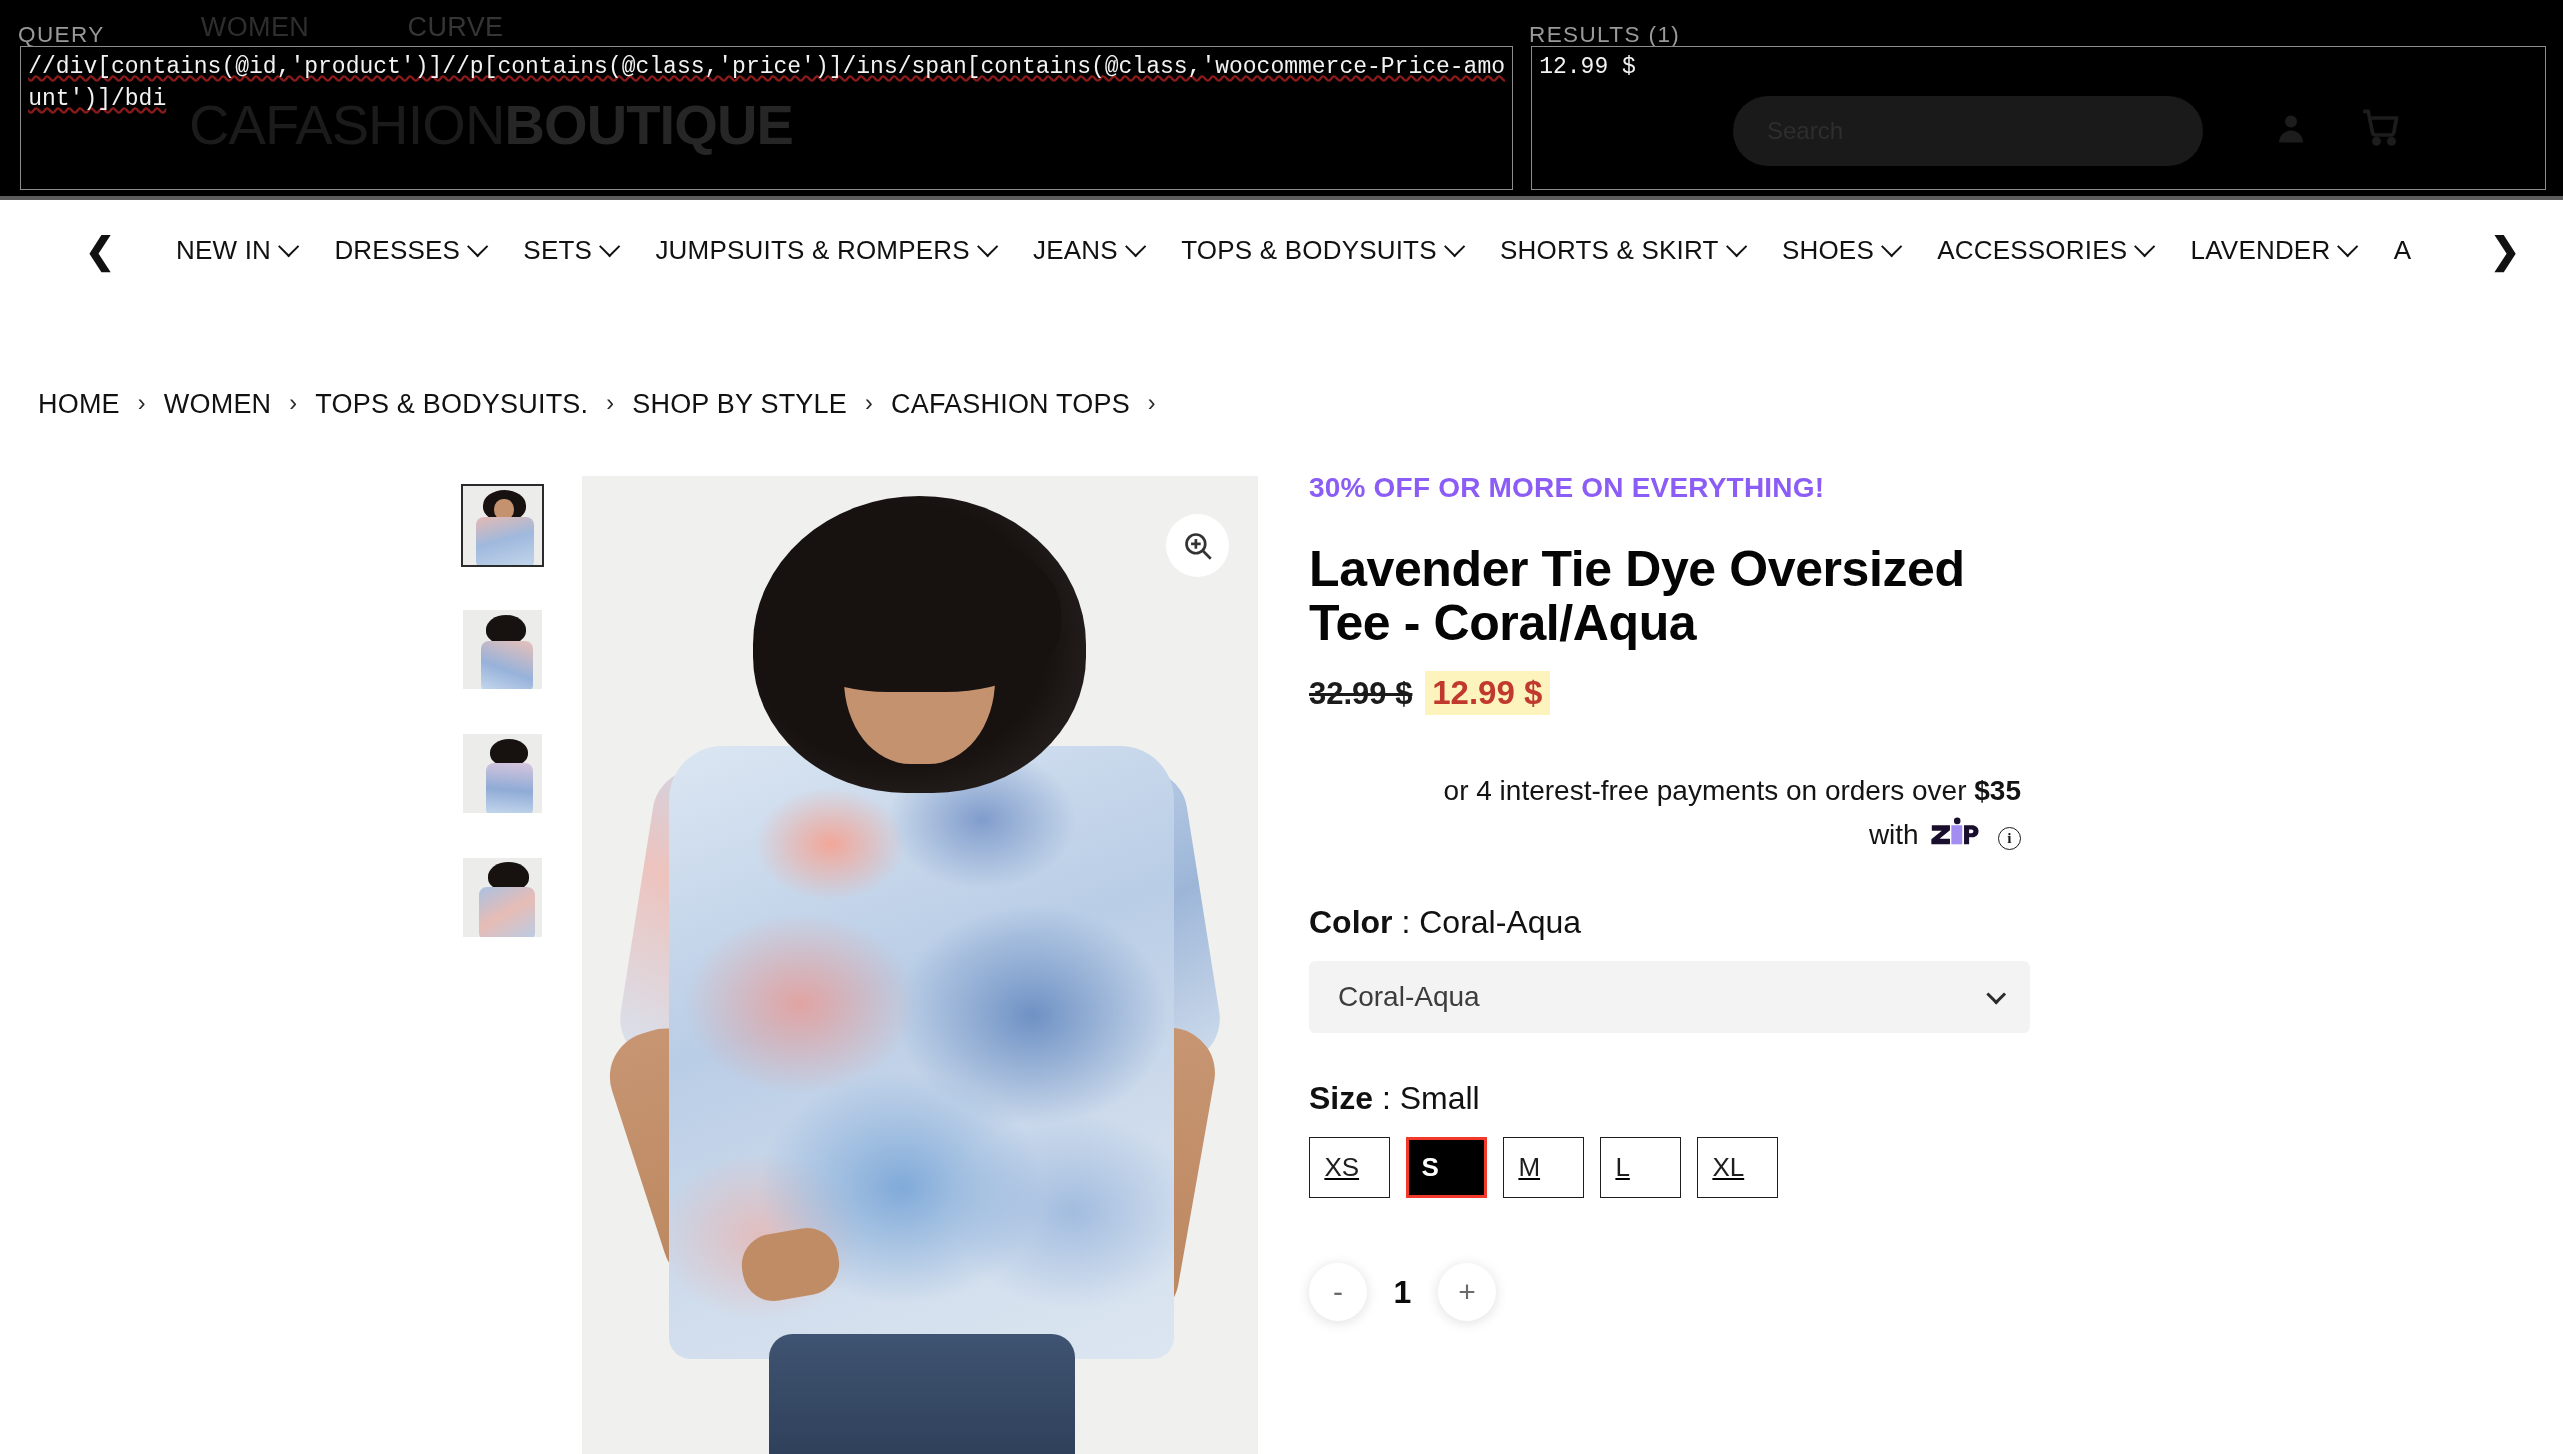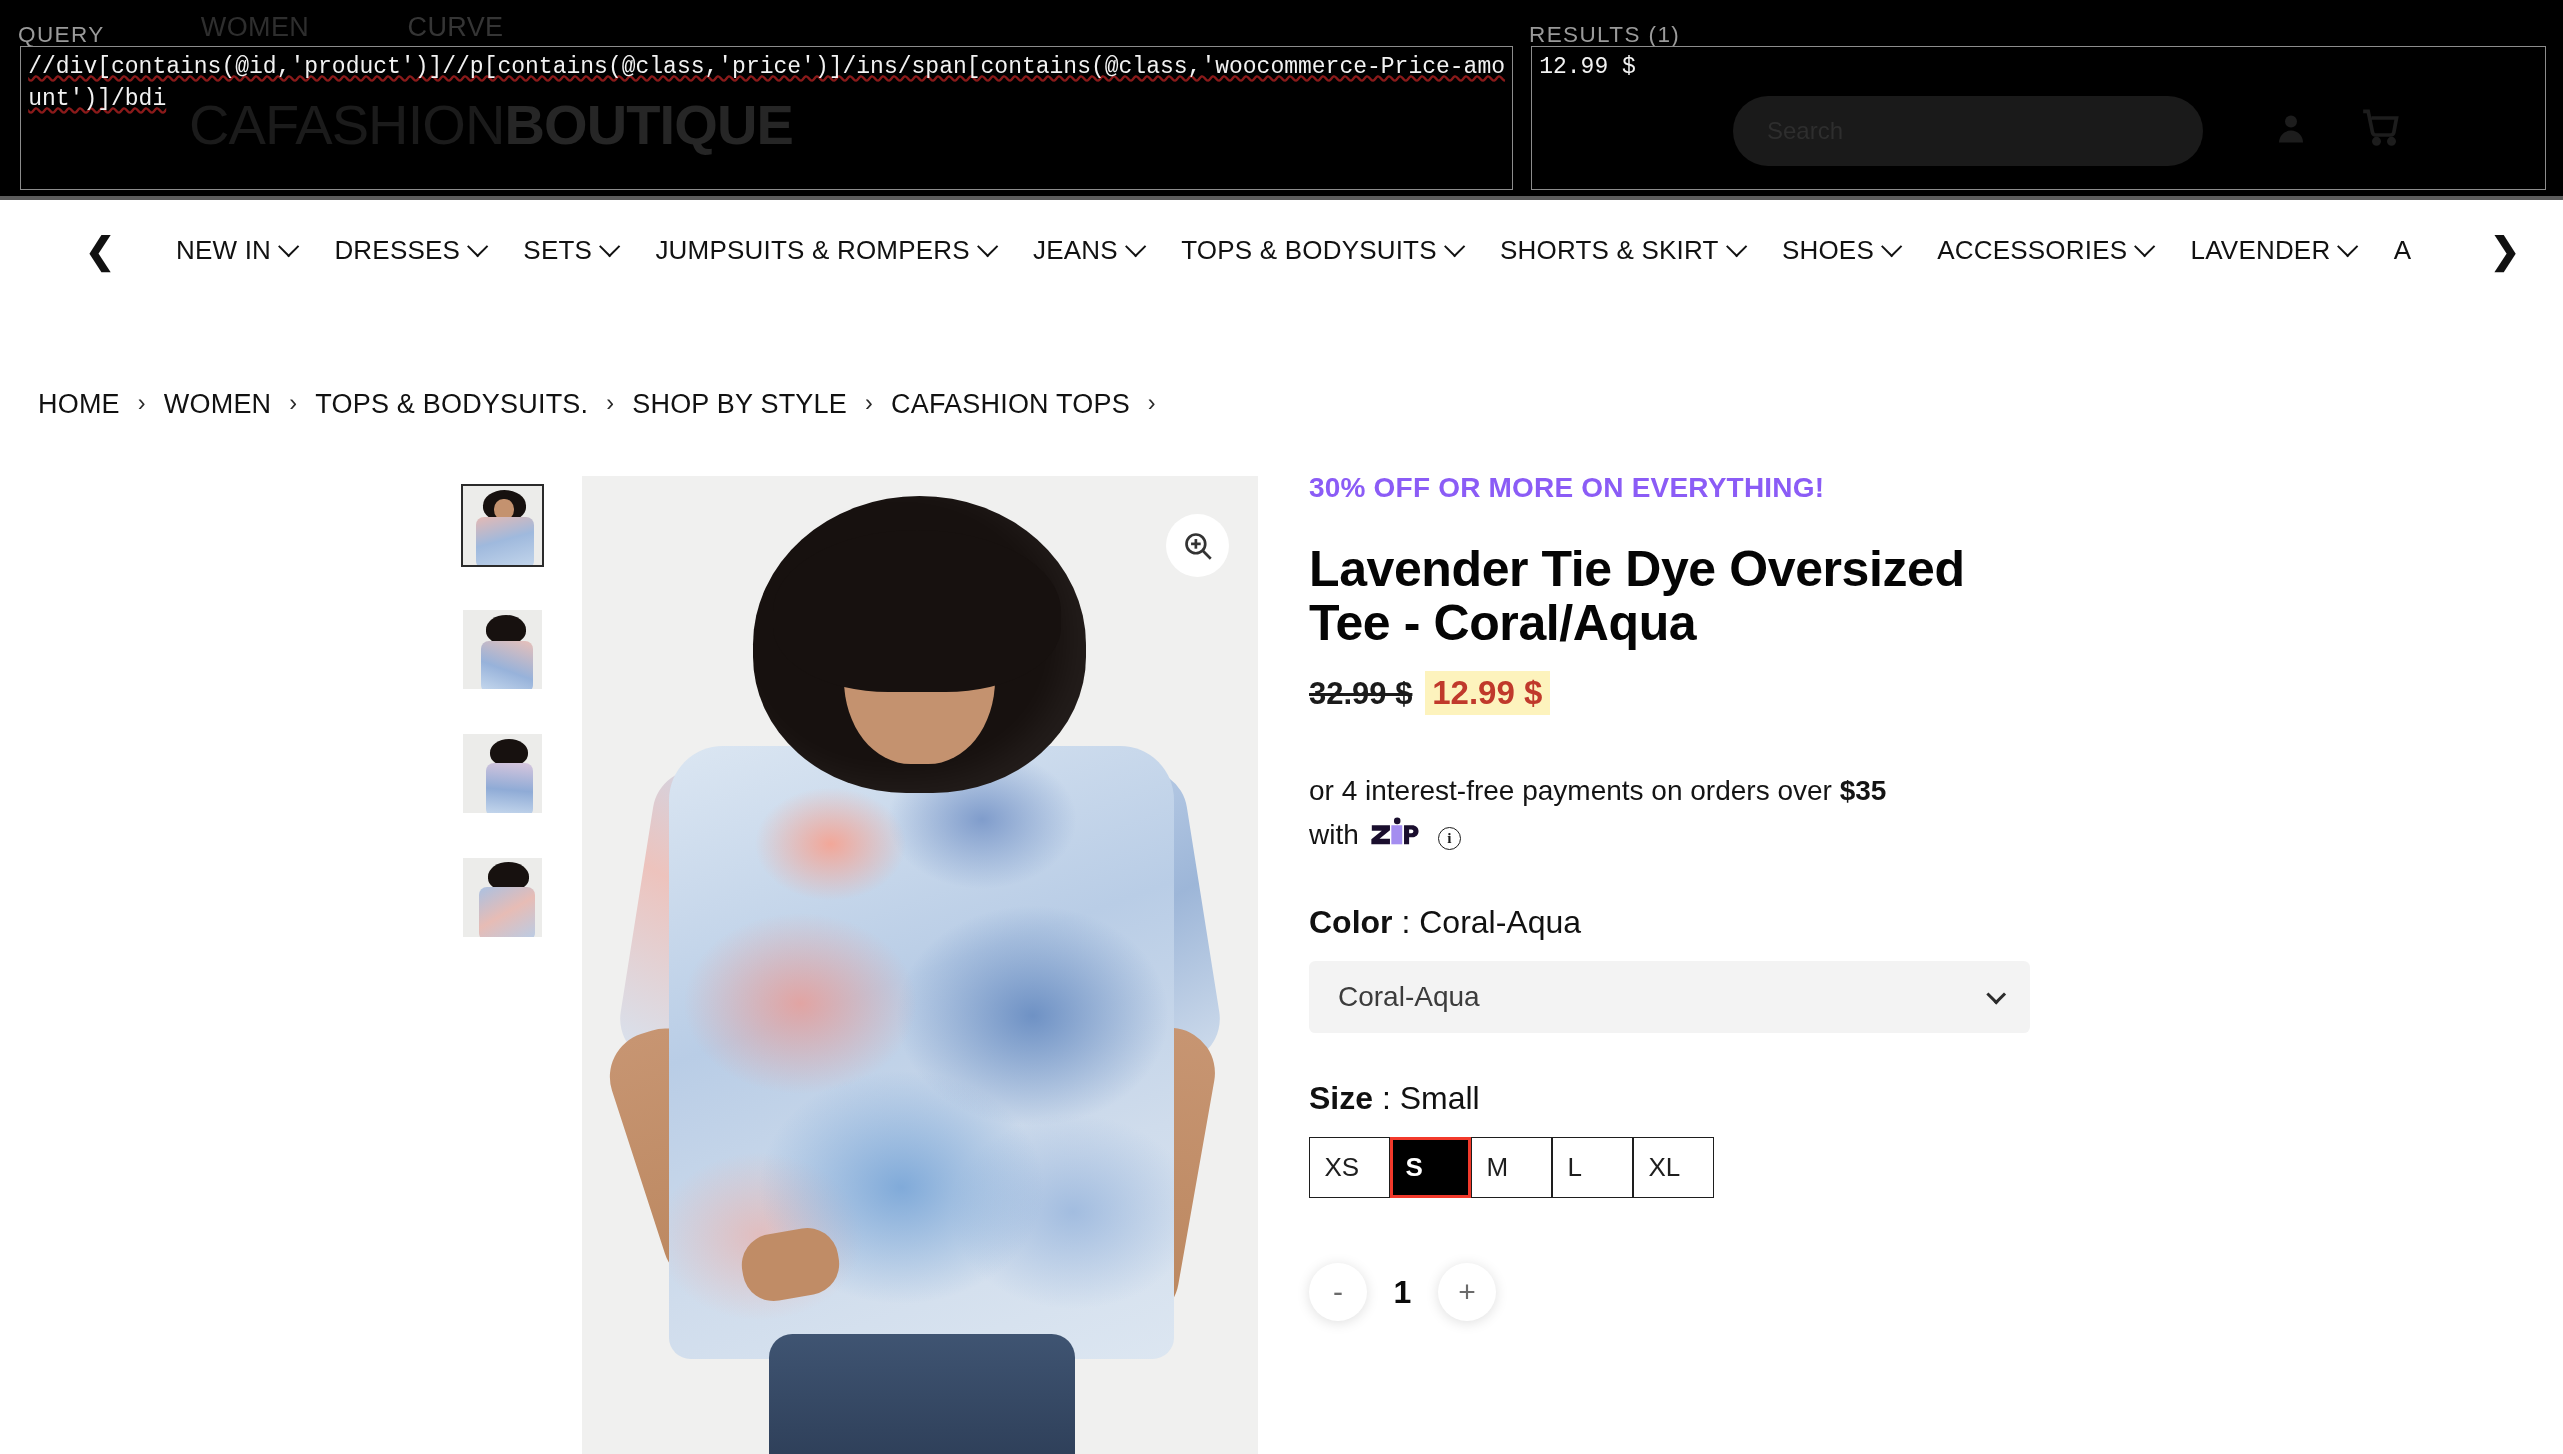--- a/index.html
+++ b/index.html
@@ -283,20 +283,21 @@
   }
   .price-new {
     font-size: 33px; font-weight: 700; color: #c0392b;
     background: #fdf3bd;
     padding: 2.7px 7.2px 3.6px 7.2px;
   }
   .finance {
     margin-top: 54px;
     font-size: 28px; line-height: 44px; color: #141414;
     max-width: 712px;
+    text-align: right;
   }
   .finance b { font-weight: 700; }
   .zip-logo {
     display: inline-flex; align-items: flex-end;
     vertical-align: -3.6px; margin: 0 3.6px;
   }
   .info-circle {
     display: inline-flex; align-items: center; justify-content: center;
     width: 23.4px; height: 23.4px; border-radius: 50%;
     border: 1.8px solid #1b1b1b;
@@ -325,21 +326,21 @@
   .sel-caret {
     position: absolute; right: 27px; top: 50%;
     width: 14.4px; height: 14.4px;
     border-right: 3.6px solid #2b2b2b;
     border-bottom: 3.6px solid #2b2b2b;
     transform: translateY(-65%) rotate(45deg);
   }
 
   .sizes {
     margin-top: 20px;
-    display: flex; 
+    display: flex; gap: 16px; text-decoration: underline;
   }
   .size-box {
     width: 81px; height: 61px;
     border: 1.8px solid #1e1e1e;
     background: #ffffff;
     display: flex; align-items: center;
     padding-left: 14.4px;
     font-size: 26px; color: #1e1e1e;
     cursor: pointer;
     position: relative;

